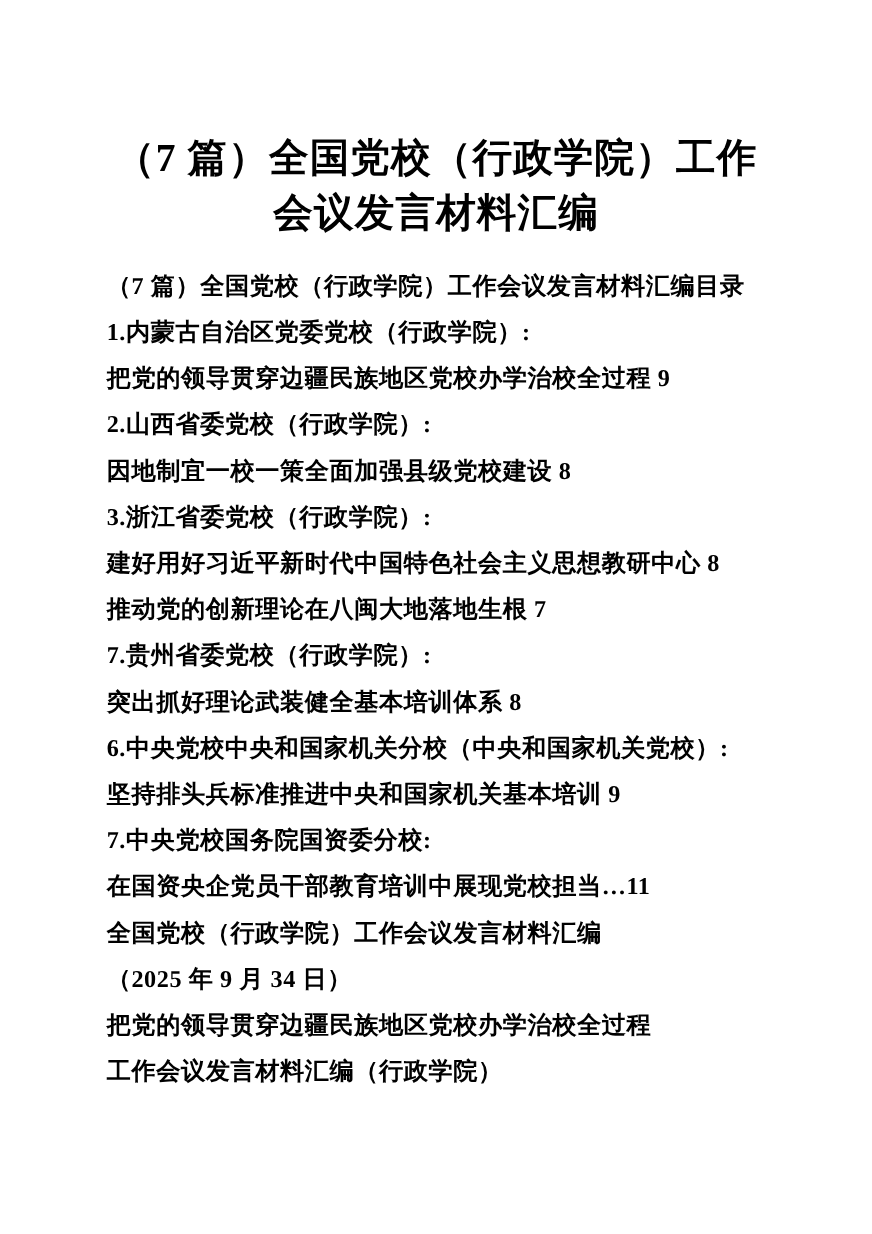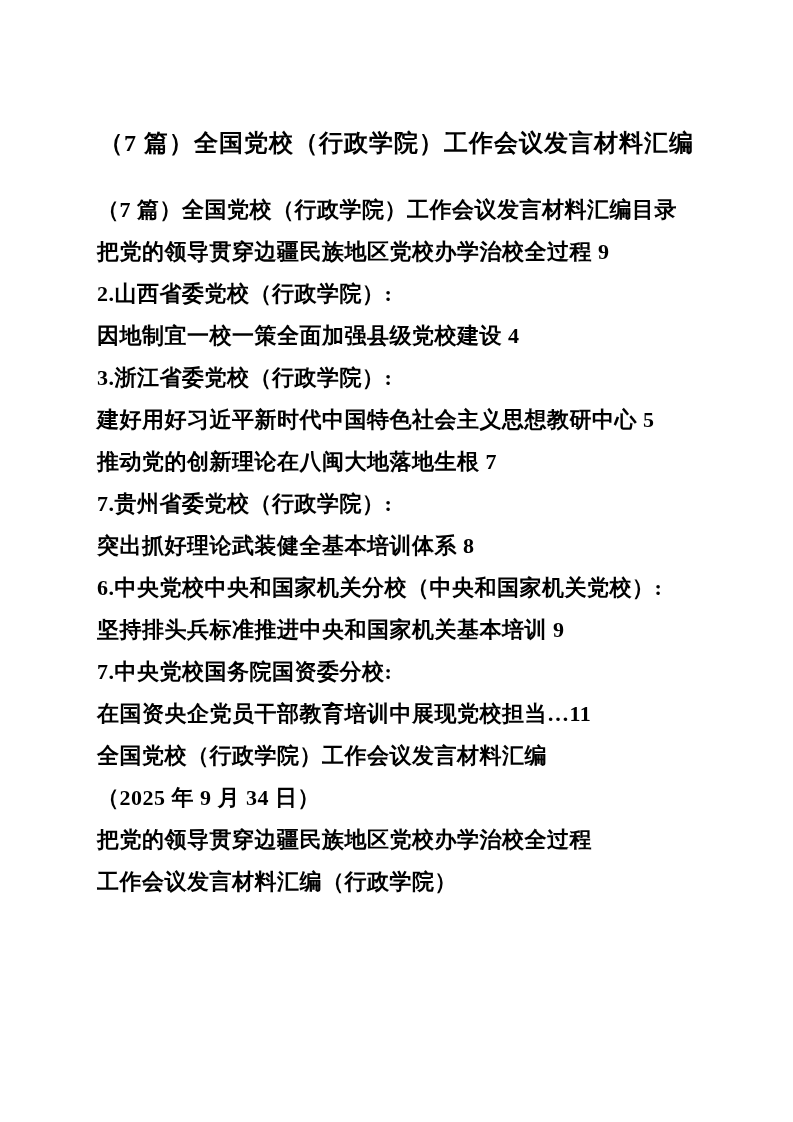--- a/index.html
+++ b/index.html
@@ -12,21 +12,21 @@
     width: 793px;
     height: 1122px;
     background: #ffffff;
     overflow: hidden;
     font-family: "Liberation Serif", "DejaVu Serif", serif;
     color: #000000;
   }
   .doc-title {
     margin: 118px 90px 0 90px;
     text-align: center;
-    font-size: 24px;
+    font-size: 36px;
     font-weight: bold;
     line-height: 50px;
     letter-spacing: 1px;
   }
   .doc-body {
     margin: 21px 96px 0 97px;
     font-size: 22px;
     line-height: 42px;
     font-weight: bold;
   }
@@ -37,25 +37,26 @@
     letter-spacing: 0.5px;
   }
 </style>
 </head>
 <body>
 
 <div class="page">
   <h1 class="doc-title">（7 篇）全国党校（行政学院）工作会议发言材料汇编</h1>
   <div class="doc-body">
     <p>（7 篇）全国党校（行政学院）工作会议发言材料汇编目录</p>
+    <p>1.内蒙古自治区党委党校（行政学院）:</p>
     <p>把党的领导贯穿边疆民族地区党校办学治校全过程 9</p>
     <p>2.山西省委党校（行政学院）:</p>
-    <p>因地制宜一校一策全面加强县级党校建设 4</p>
+    <p>因地制宜一校一策全面加强县级党校建设 8</p>
     <p>3.浙江省委党校（行政学院）:</p>
-    <p>建好用好习近平新时代中国特色社会主义思想教研中心 5</p>
+    <p>建好用好习近平新时代中国特色社会主义思想教研中心 8</p>
     <p>推动党的创新理论在八闽大地落地生根 7</p>
     <p>7.贵州省委党校（行政学院）:</p>
     <p>突出抓好理论武装健全基本培训体系 8</p>
     <p>6.中央党校中央和国家机关分校（中央和国家机关党校）:</p>
     <p>坚持排头兵标准推进中央和国家机关基本培训 9</p>
     <p>7.中央党校国务院国资委分校:</p>
     <p>在国资央企党员干部教育培训中展现党校担当…11</p>
     <p>全国党校（行政学院）工作会议发言材料汇编</p>
     <p>（2025 年 9 月 34 日）</p>
     <p>把党的领导贯穿边疆民族地区党校办学治校全过程</p>

